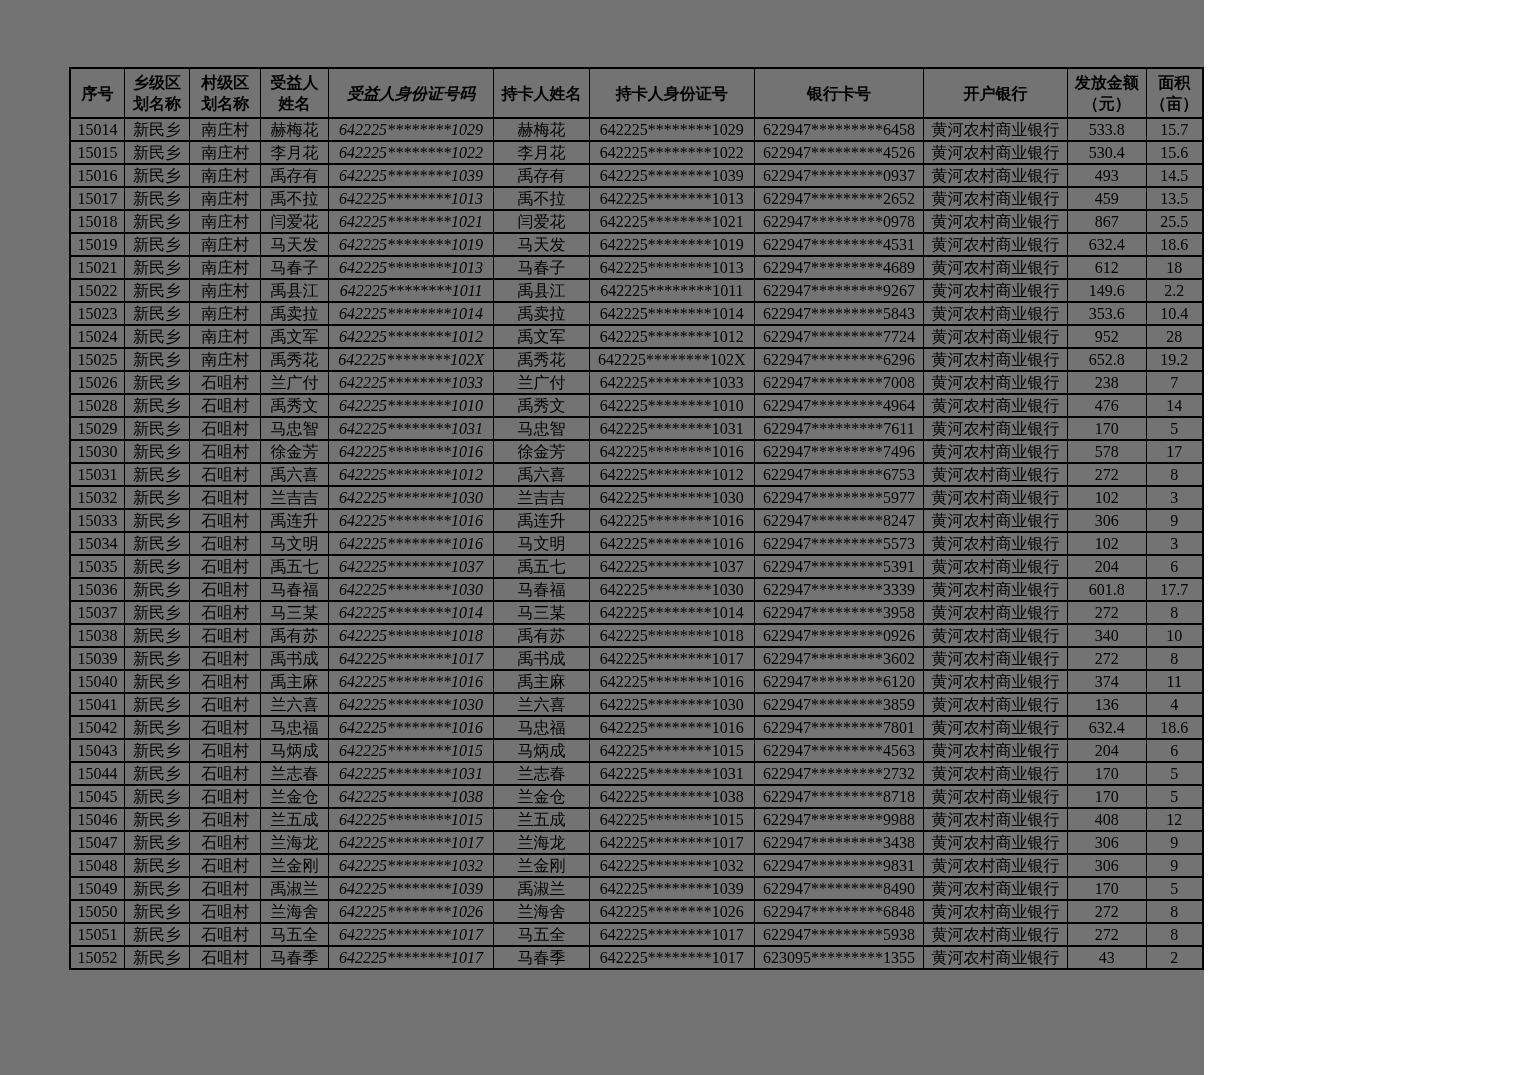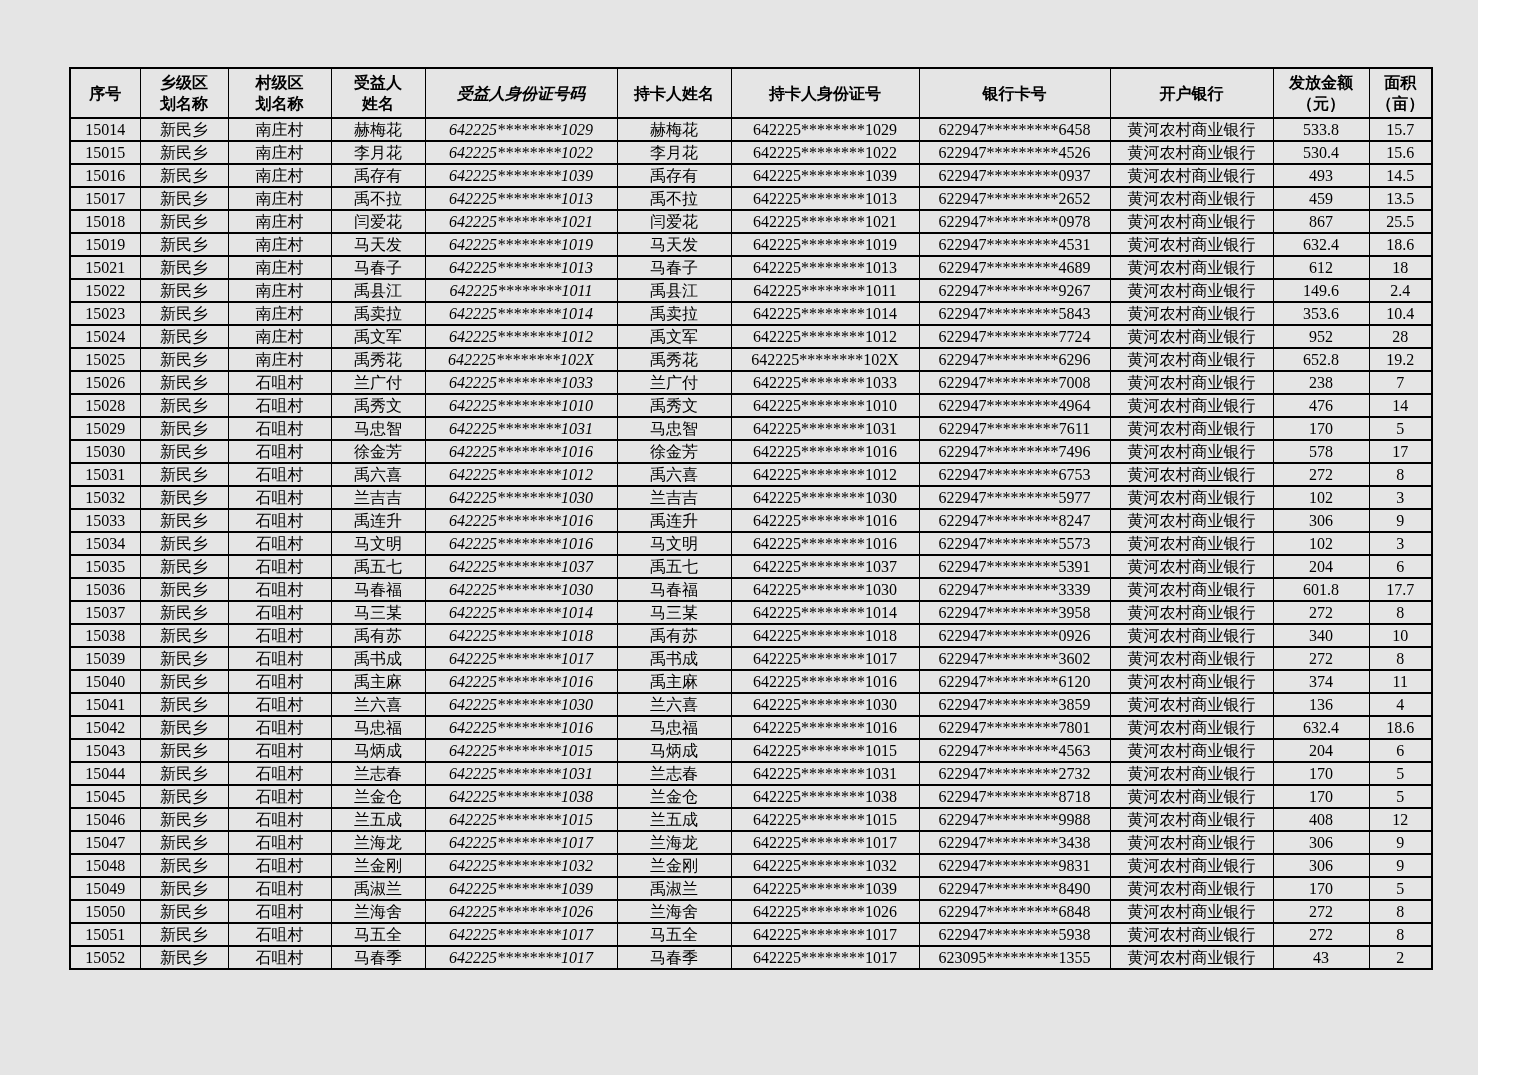--- a/index.html
+++ b/index.html
@@ -5,22 +5,22 @@
   * { box-sizing: border-box; }
   html, body {
     margin: 0; padding: 0;
     width: 1519px; height: 1075px;
     background: #ffffff;
     color: #000000;
     font-family: "Liberation Serif", "DejaVu Serif", serif;
   }
   .page {
     position: relative;
-    width: 1478px; height: 1075px;
-    background: #e5e5e5;
+    width: 1204px; height: 1075px;
+    background: #737373;
     overflow: hidden;
   }
   table.grid {
     position: absolute;
     left: 69px; top: 67px;
     border-collapse: collapse;
     table-layout: fixed;
     border: 2px solid #000;
   }
   th, td {
@@ -174,21 +174,21 @@
           <td class="col-serial">15022</td>
           <td class="col-township">新民乡</td>
           <td class="col-village">南庄村</td>
           <td class="col-beneficiary-name">禹县江</td>
           <td class="col-beneficiary-id">642225********1011</td>
           <td class="col-cardholder-name">禹县江</td>
           <td class="col-cardholder-id">642225********1011</td>
           <td class="col-card-number">622947*********9267</td>
           <td class="col-bank">黄河农村商业银行</td>
           <td class="col-amount">149.6</td>
-          <td class="col-area">2.4</td>
+          <td class="col-area">2.2</td>
         </tr>
         <tr>
           <td class="col-serial">15023</td>
           <td class="col-township">新民乡</td>
           <td class="col-village">南庄村</td>
           <td class="col-beneficiary-name">禹卖拉</td>
           <td class="col-beneficiary-id">642225********1014</td>
           <td class="col-cardholder-name">禹卖拉</td>
           <td class="col-cardholder-id">642225********1014</td>
           <td class="col-card-number">622947*********5843</td>

